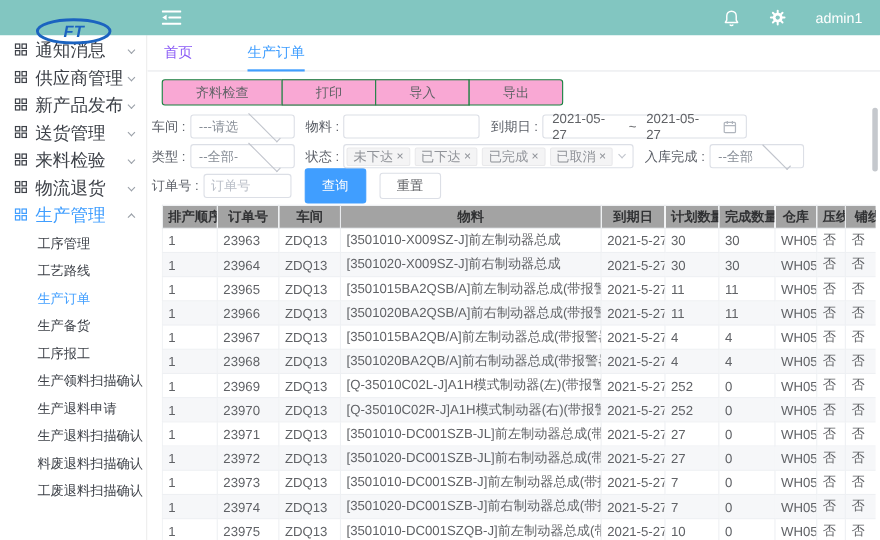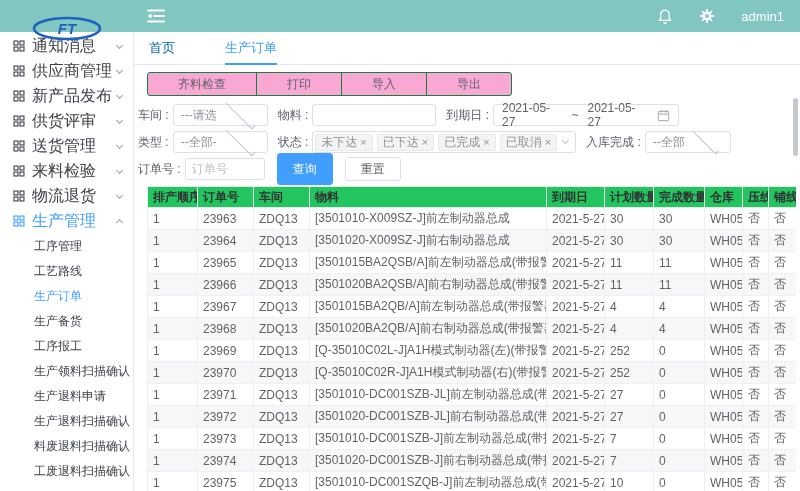--- a/index.html
+++ b/index.html
@@ -25,21 +25,21 @@
   .chev{width:5px;height:5px;border-right:1.2px solid #9aa0a8;border-bottom:1.2px solid #9aa0a8;
     transform:rotate(45deg);margin-top:-2px;flex:none;}
   .chev.up{transform:rotate(-135deg);margin-top:2px;}
   .menu-sub{height:25px;line-height:25px;padding-left:34px;font-size:12px;color:#3d4148;
     cursor:pointer;white-space:nowrap;overflow:hidden;}
   .menu-sub.active{color:#409eff;}
 
   
   .content{position:fixed;left:134px;top:32px;right:0;bottom:0;background:#fff;overflow:hidden;}
   .tabbar{height:33px;border-bottom:1px solid #e6e8eb;display:flex;padding-left:15px;gap:50px;}
-  .tab{font-size:13px;color:#0369a1;display:flex;align-items:center;cursor:pointer;
+  .tab{font-size:13px;color:#8b5cf6;display:flex;align-items:center;cursor:pointer;
     border-bottom:2px solid transparent;margin-bottom:-1px;}
   .tab.active{color:#409eff;border-bottom-color:#409eff;}
 
   .toolbar{padding:7px 0 0 13px;display:flex;}
   .tb-btn{background:#f9a8d4;border:1px solid #15803d;color:#606266;font-size:12px;
     padding:4px 30px;margin-left:-1px;cursor:pointer;font-family:inherit;line-height:14px;}
   .tb-btn:first-child{border-radius:3px 0 0 3px;margin-left:0;}
   .tb-btn:last-child{border-radius:0 3px 3px 0;}
 
   
@@ -69,22 +69,22 @@
   .tag-x{color:#909399;font-size:11px;cursor:pointer;line-height:1;}
   .status-caret{position:absolute;right:6px;top:8px;}
   .btn-primary{background:#409eff;color:#fff;border:1px solid #409eff;border-radius:3px;
     font-size:12px;padding:8px 15px;margin-left:12px;cursor:pointer;font-family:inherit;line-height:14px;}
   .btn-plain{background:#fff;color:#606266;border:1px solid #dcdfe6;border-radius:3px;
     font-size:12px;padding:4px 15px;margin-left:12px;cursor:pointer;font-family:inherit;line-height:14px;}
 
   
   .table-wrap{margin:4px 0 0 13px;width:649px;overflow:hidden;}
   table{border-collapse:collapse;table-layout:fixed;width:662px;font-size:12px;color:#606266;}
-  th{height:21px;font-weight:700;color:#303133;text-align:left;padding:0 5px;
-    border:1px solid #e9ebee;background:#22c55e;white-space:nowrap;overflow:hidden;margin-left:20px;}
+  th{height:21px;font-weight:700;color:#303133;text-align:center;padding:0 5px;
+    border:1px solid #e9ebee;background:#a3a3a3;white-space:nowrap;overflow:hidden;margin-left:20px;}
   td{height:22px;padding:0 5px;border:1px solid #eef0f3;white-space:nowrap;overflow:hidden;background:#fff;}
   tbody tr:nth-child(even) td{background:#f6f7f9;}
 
   .vthumb{position:absolute;right:2px;top:66px;width:5px;height:58px;background:#c5c8cd;
     border-radius:3px;cursor:pointer;}
 </style>
 </head>
 <body>
 
 <div class="topbar">
@@ -158,30 +158,20 @@
       <span class="menu-label">新产品发布</span>
       <span class="chev"></span>
     </div>
     <div class="menu-item">
       <span class="menu-icon"><svg width="12" height="12" viewBox="0 0 14 14" fill="none" stroke="currentColor" stroke-width="1.3">
           <rect x="1.2" y="1.2" width="4.6" height="4.6"></rect>
           <rect x="8.2" y="1.2" width="4.6" height="4.6"></rect>
           <rect x="1.2" y="8.2" width="4.6" height="4.6"></rect>
           <rect x="8.2" y="8.2" width="4.6" height="4.6"></rect>
         </svg></span>
-      <span class="menu-label">供货评审</span>
-      <span class="chev"></span>
-    </div>
-    <div class="menu-item">
-      <span class="menu-icon"><svg width="12" height="12" viewBox="0 0 14 14" fill="none" stroke="currentColor" stroke-width="1.3">
-          <rect x="1.2" y="1.2" width="4.6" height="4.6"></rect>
-          <rect x="8.2" y="1.2" width="4.6" height="4.6"></rect>
-          <rect x="1.2" y="8.2" width="4.6" height="4.6"></rect>
-          <rect x="8.2" y="8.2" width="4.6" height="4.6"></rect>
-        </svg></span>
       <span class="menu-label">送货管理</span>
       <span class="chev"></span>
     </div>
     <div class="menu-item">
       <span class="menu-icon"><svg width="12" height="12" viewBox="0 0 14 14" fill="none" stroke="currentColor" stroke-width="1.3">
           <rect x="1.2" y="1.2" width="4.6" height="4.6"></rect>
           <rect x="8.2" y="1.2" width="4.6" height="4.6"></rect>
           <rect x="1.2" y="8.2" width="4.6" height="4.6"></rect>
           <rect x="8.2" y="8.2" width="4.6" height="4.6"></rect>
         </svg></span>

